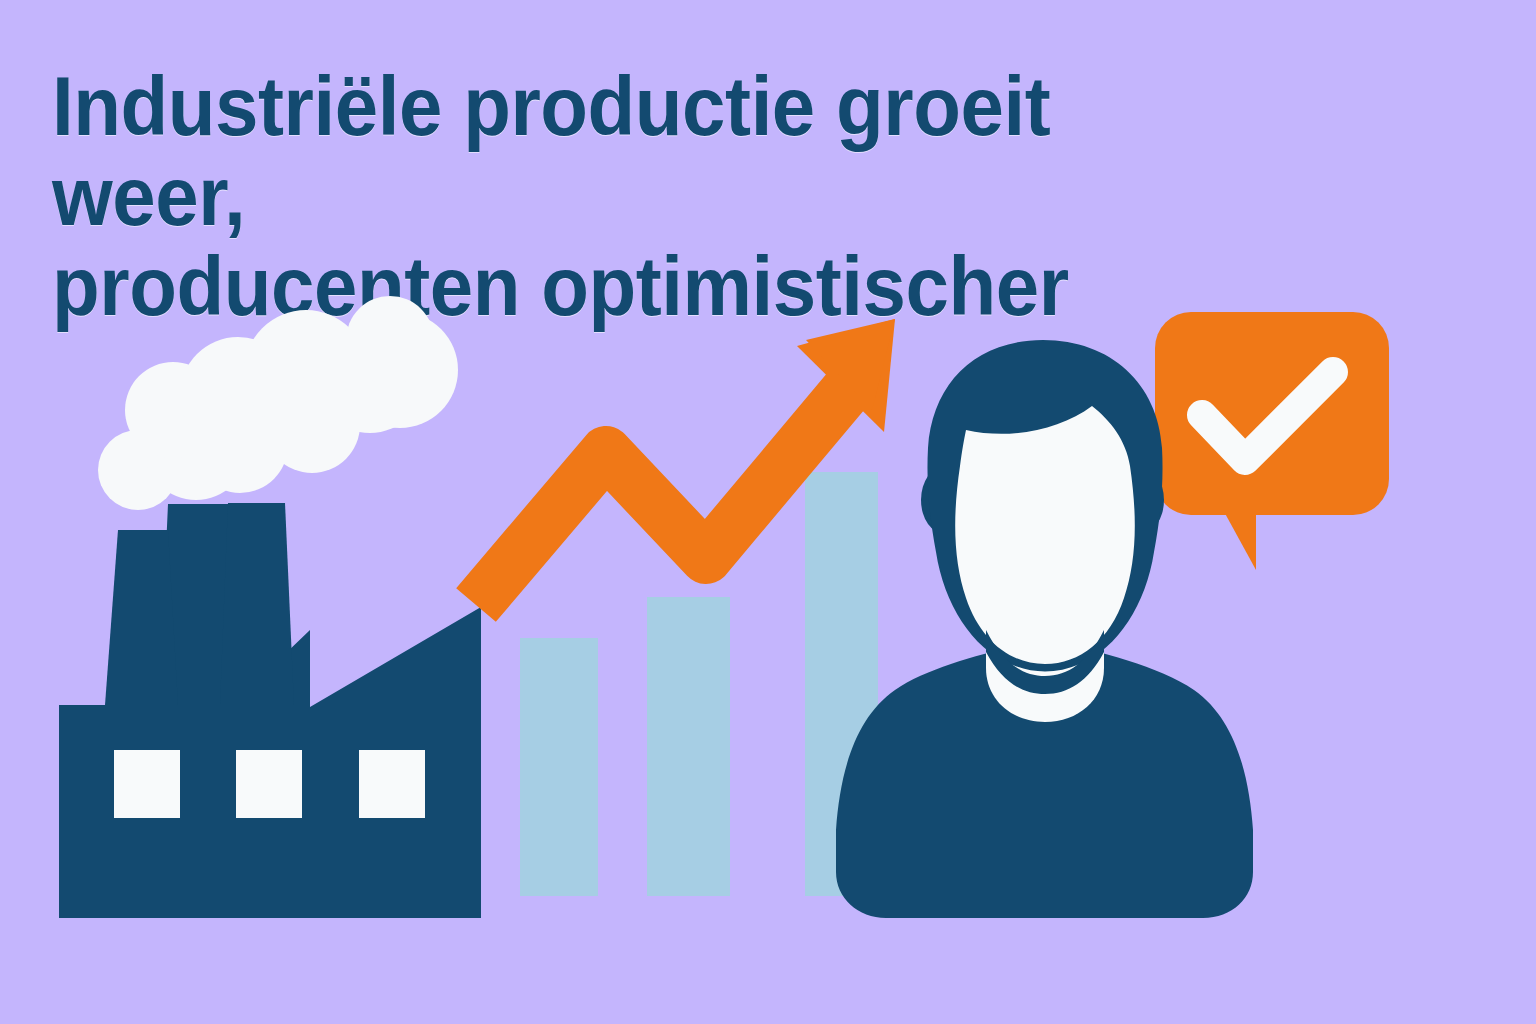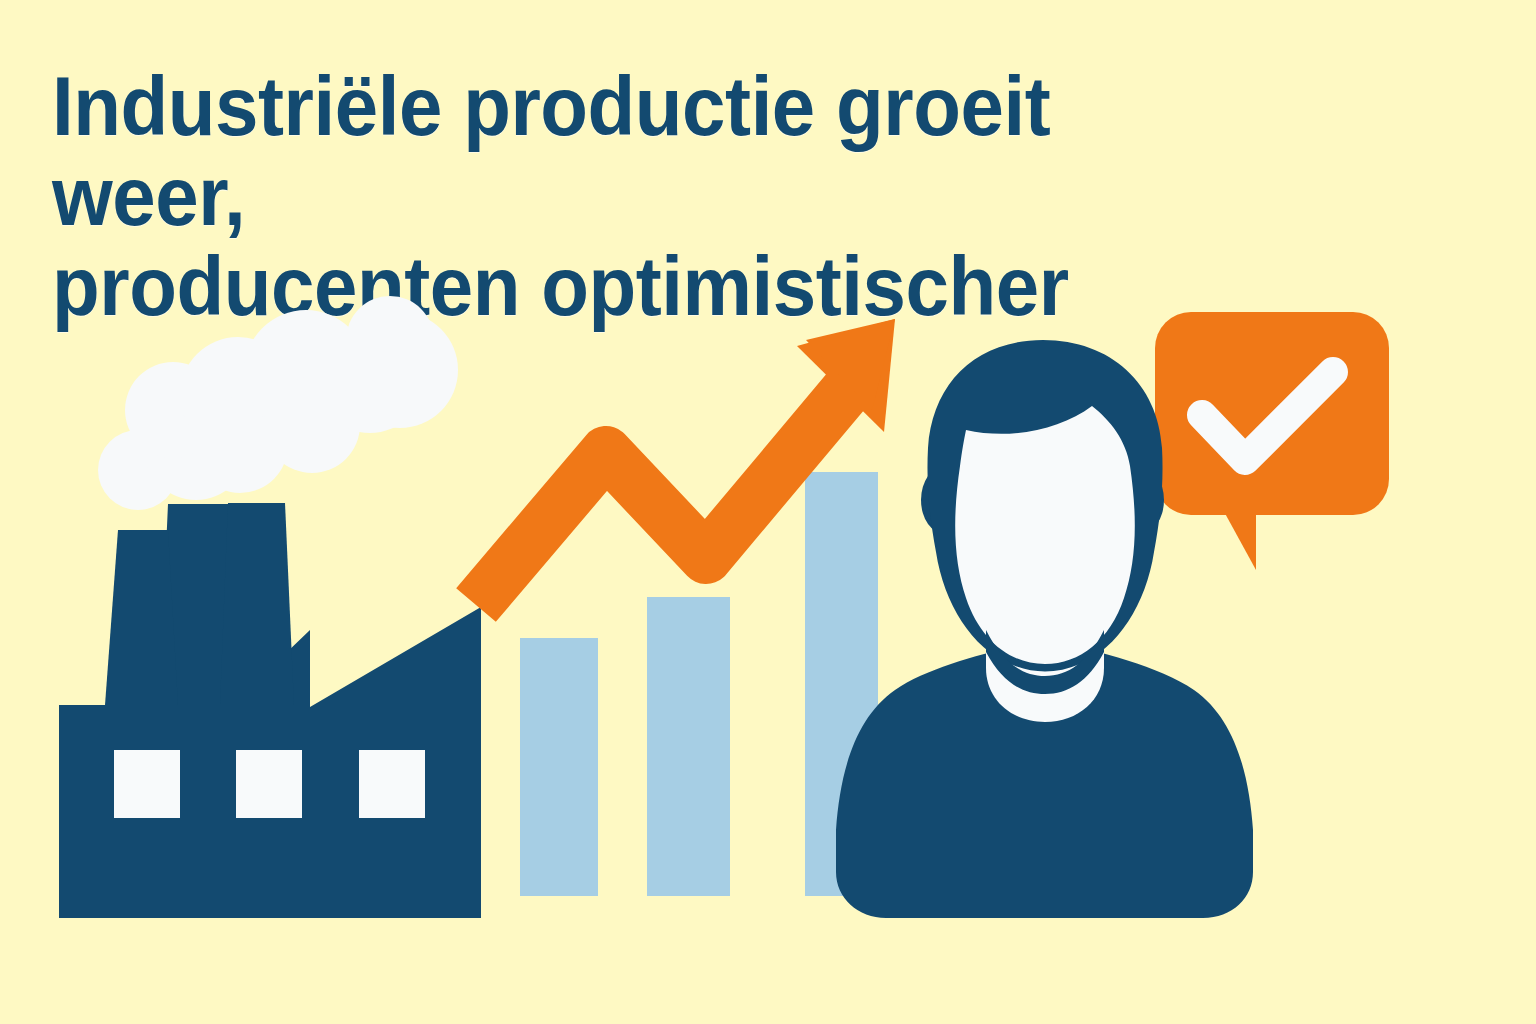--- a/index.html
+++ b/index.html
@@ -9,21 +9,21 @@
   body {
     width: 1536px;
     height: 1024px;
     overflow: hidden;
     font-family: "Liberation Sans", sans-serif;
   }
   #poster {
     position: relative;
     width: 1536px;
     height: 1024px;
-    background: #fef9c3;
+    background: #c4b5fd;
     overflow: hidden;
   }
   #headline {
     position: absolute;
     left: 52px;
     top: 62px;
     width: 1300px;
     color: #134a70;
     font-family: "Liberation Sans Narrow", "Liberation Sans", sans-serif;
     font-weight: bold;

